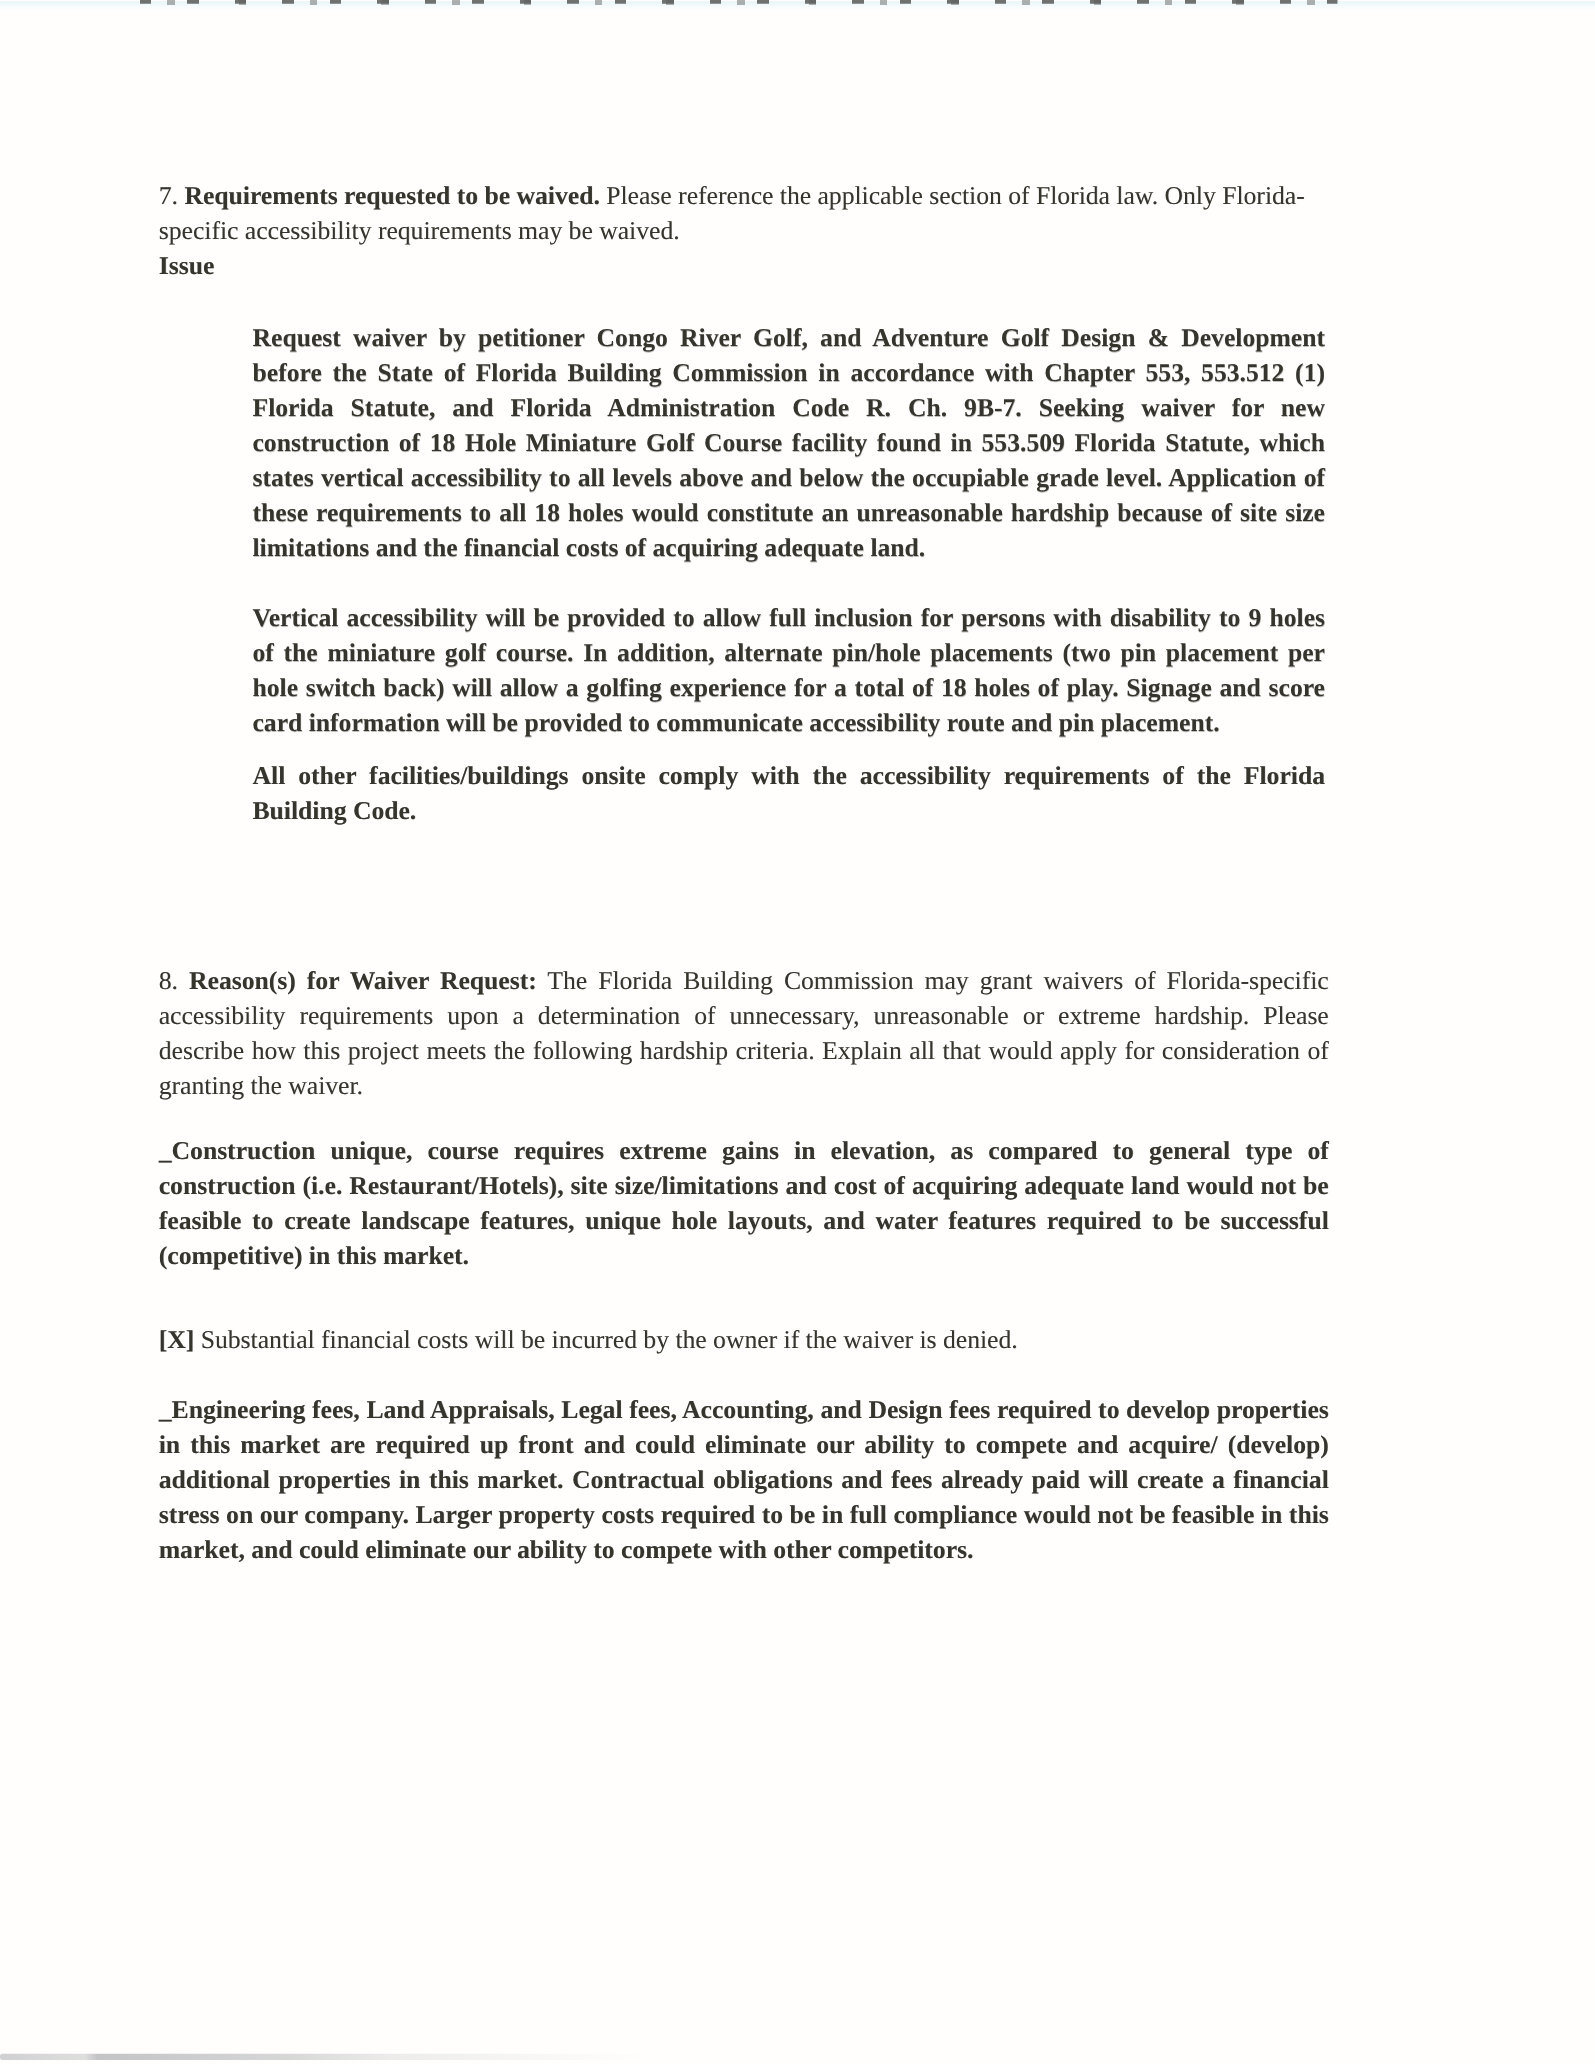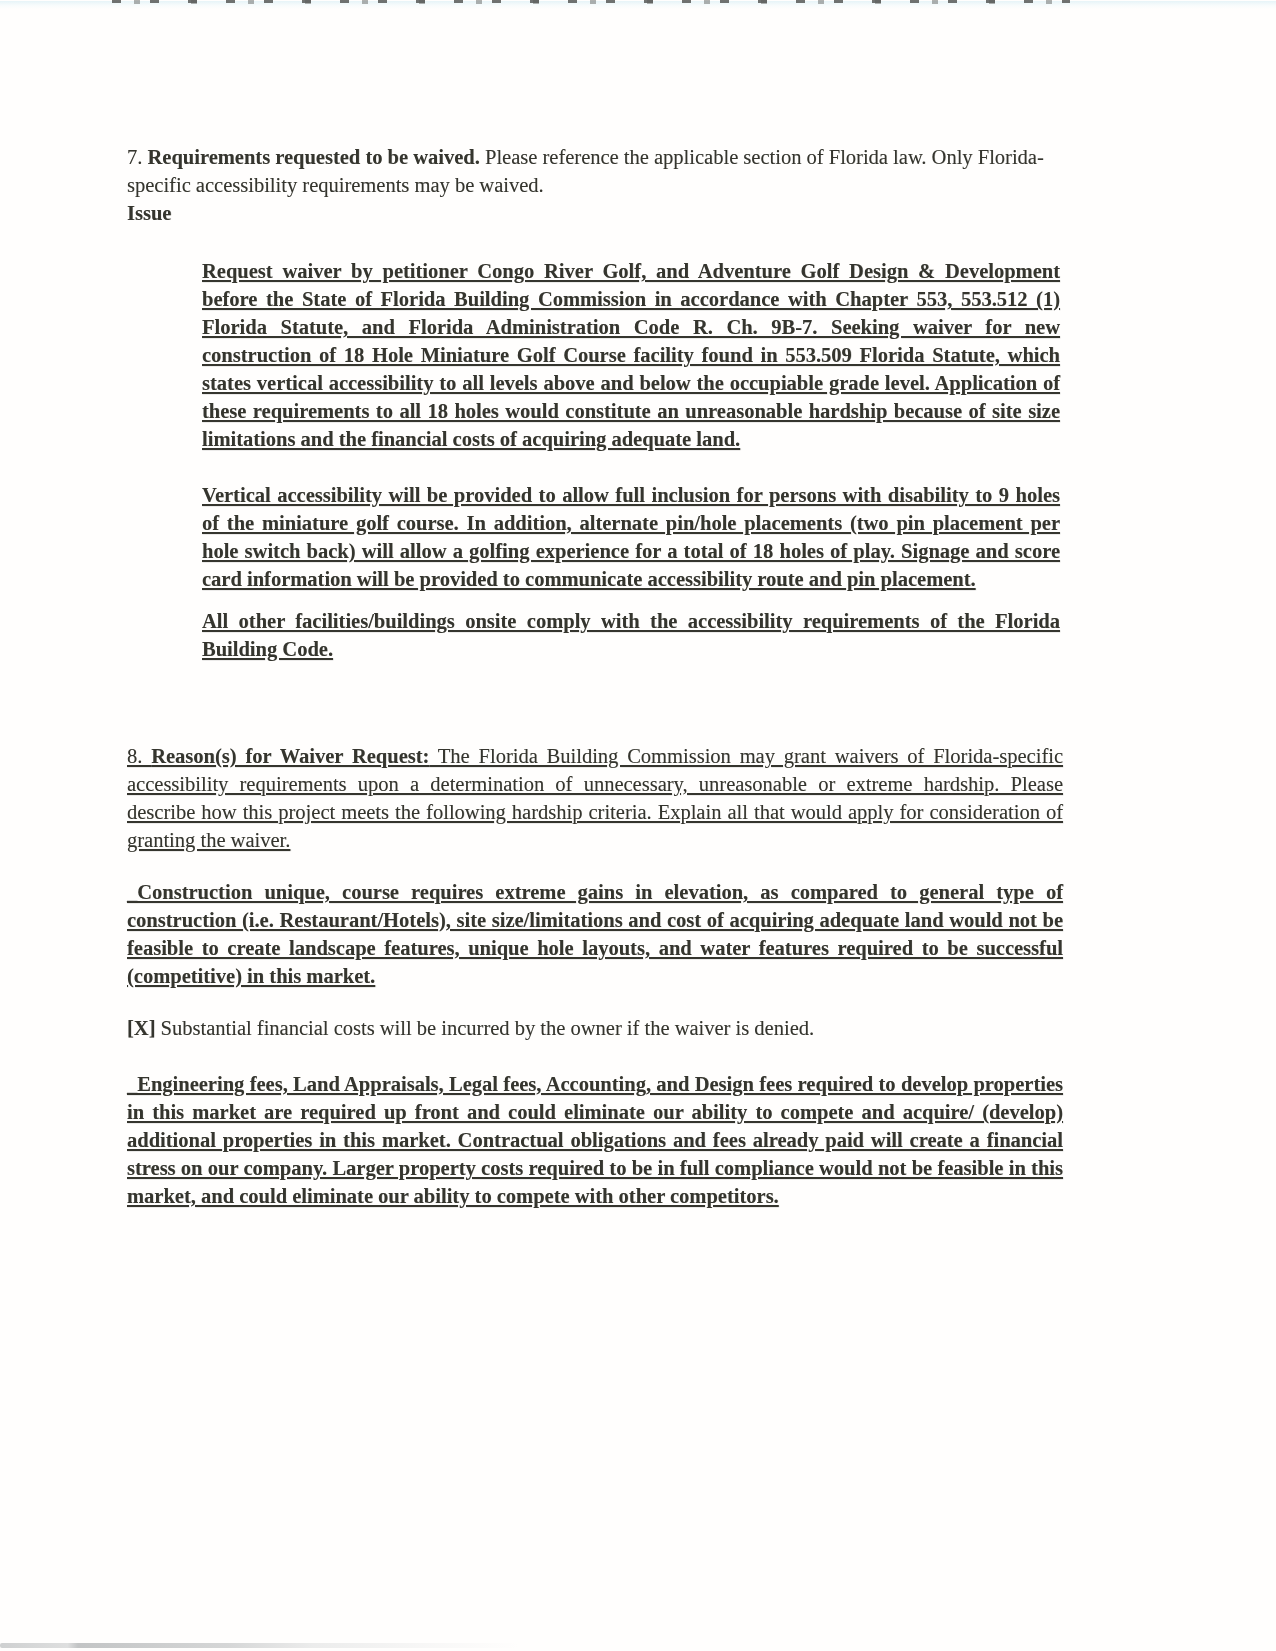--- a/index.html
+++ b/index.html
@@ -39,30 +39,30 @@
     position:absolute;
     left:127px; top:0;
     width:936px;
     padding-top:143px;
     font-size:20.5px;
     line-height:28px;
     text-shadow:0.3px 0.3px 0.4px rgba(70,72,66,.35);
   }
   p{margin:0;}
   .b{font-weight:700;}
-  .just{text-align:justify;text-decoration:underline;}
+  .just{text-align:justify;}
   .indent{padding-left:75px; padding-right:3px;}
   .issue-heading{}
   .ip1{margin-top:30px;}
   .ip2{margin-top:28px;}
   .ip3{margin-top:14px;}
-  .s8{margin-top:79px;}
+  .s8{margin-top:108px;}
   .cb1{margin-top:29px;}
   .h1p{margin-top:24px;}
-  .cb2{margin-top:24px;}
+  .cb2{margin-top:39px;}
   .h2p{margin-top:28px;}
 </style>
 </head>
 <body>
 
 <div class="page">
   <div class="artifact-top-tint"></div>
   <div class="artifact-top"></div>
 
   <div class="content">

